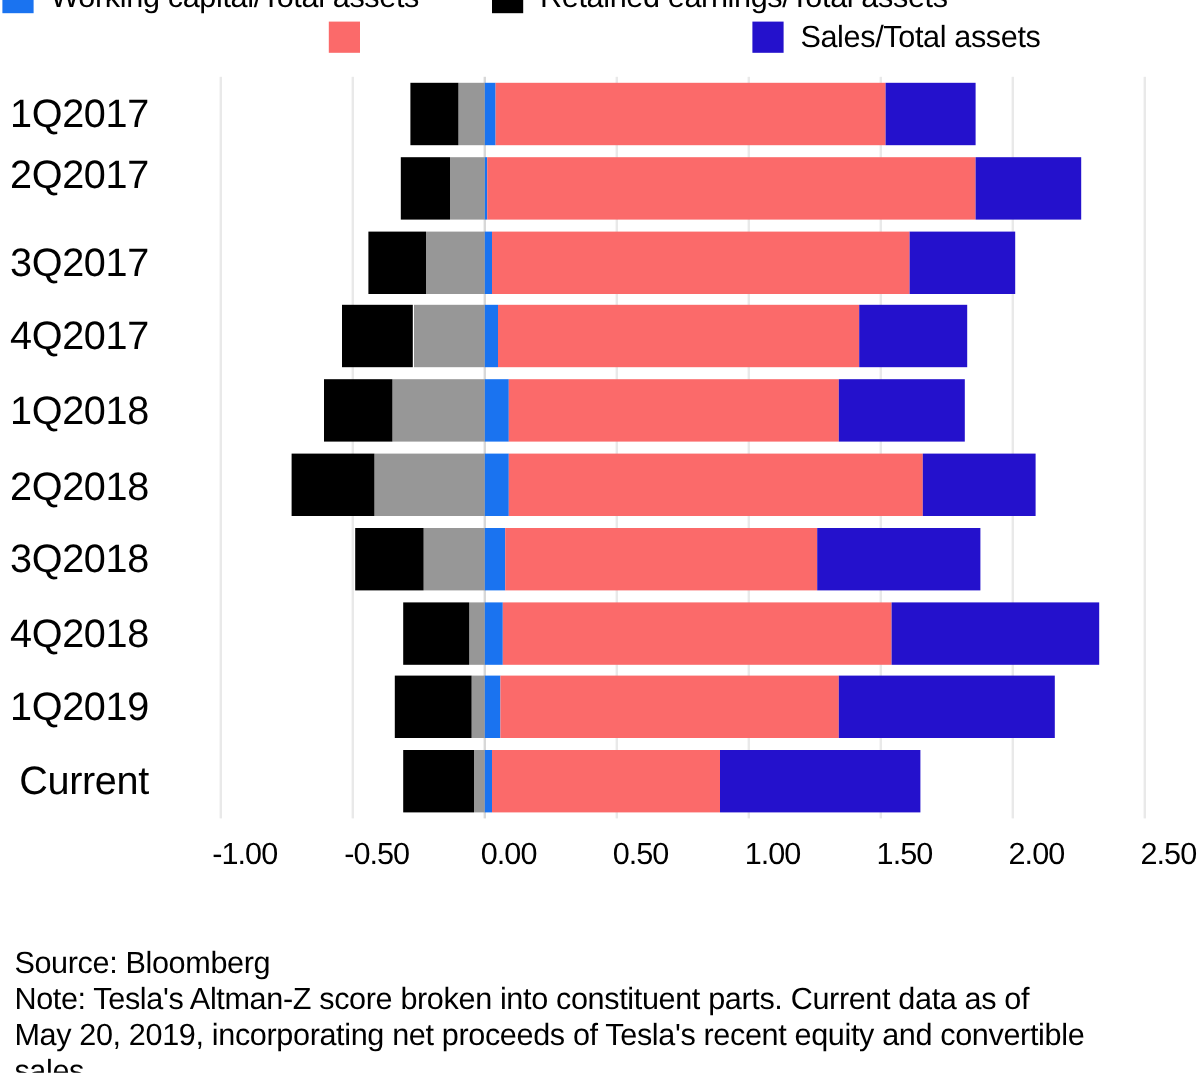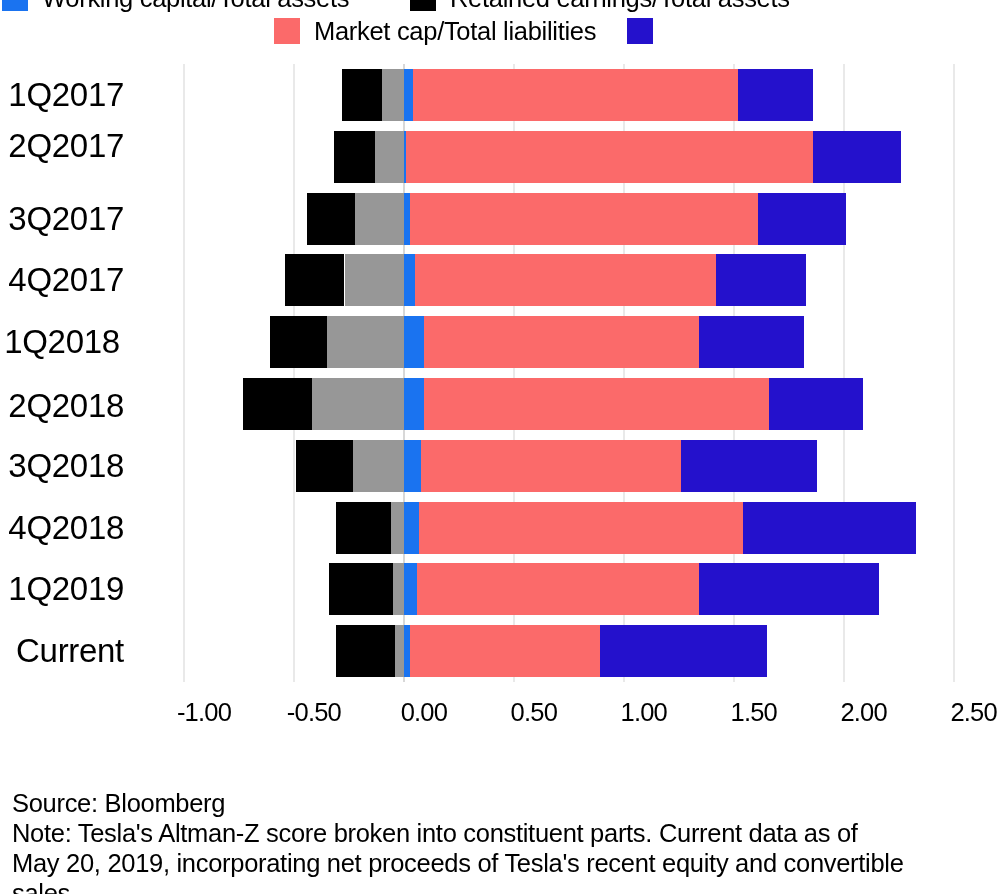--- a/index.html
+++ b/index.html
@@ -158,35 +158,35 @@
       <span class="legend-label">Working capital/Total assets</span>
     </div>
     <div class="legend-item li-re">
       <span class="legend-swatch" style="background:#000000"></span>
       <span class="legend-label">Retained earnings/Total assets</span>
     </div>
   </div>
   <div class="legend-row row-2">
     <div class="legend-item li-mc">
       <span class="legend-swatch" style="background:#FB6A6A"></span>
-      <span class="legend-label">Market cap/Total liabilities</span>
     </div>
     <div class="legend-item li-sales">
       <span class="legend-swatch" style="background:#2411CC"></span>
+      <span class="legend-label">Sales/Total assets</span>
     </div>
   </div>
 </div>
 
 <div id="chart">
   <div class="ylabels" id="ylabels">
       <div class="ylabel" style="top: 17.9px;">1Q2017</div>
       <div class="ylabel" style="top: 69px;">2Q2017</div>
       <div class="ylabel" style="top: 141.5px;">3Q2017</div>
       <div class="ylabel" style="top: 203.3px;">4Q2017</div>
-      <div class="ylabel" style="top: 265.1px; text-align: center;">1Q2018</div>
+      <div class="ylabel" style="top: 265.1px;">1Q2018</div>
       <div class="ylabel" style="top: 329px; text-align: right;">2Q2018</div>
       <div class="ylabel" style="top: 388.7px;">3Q2018</div>
       <div class="ylabel" style="top: 450.5px;">4Q2018</div>
       <div class="ylabel" style="top: 512.3px;">1Q2019</div>
       <div class="ylabel" style="top: 574.1px;">Current</div>
     </div>
   <div id="plot">
       <div class="gridline" style="left: 53.9748px;"></div>
       <div class="gridline" style="left: 163.924px;"></div>
       <div class="gridline zero" style="left: 273.874px;"></div>

